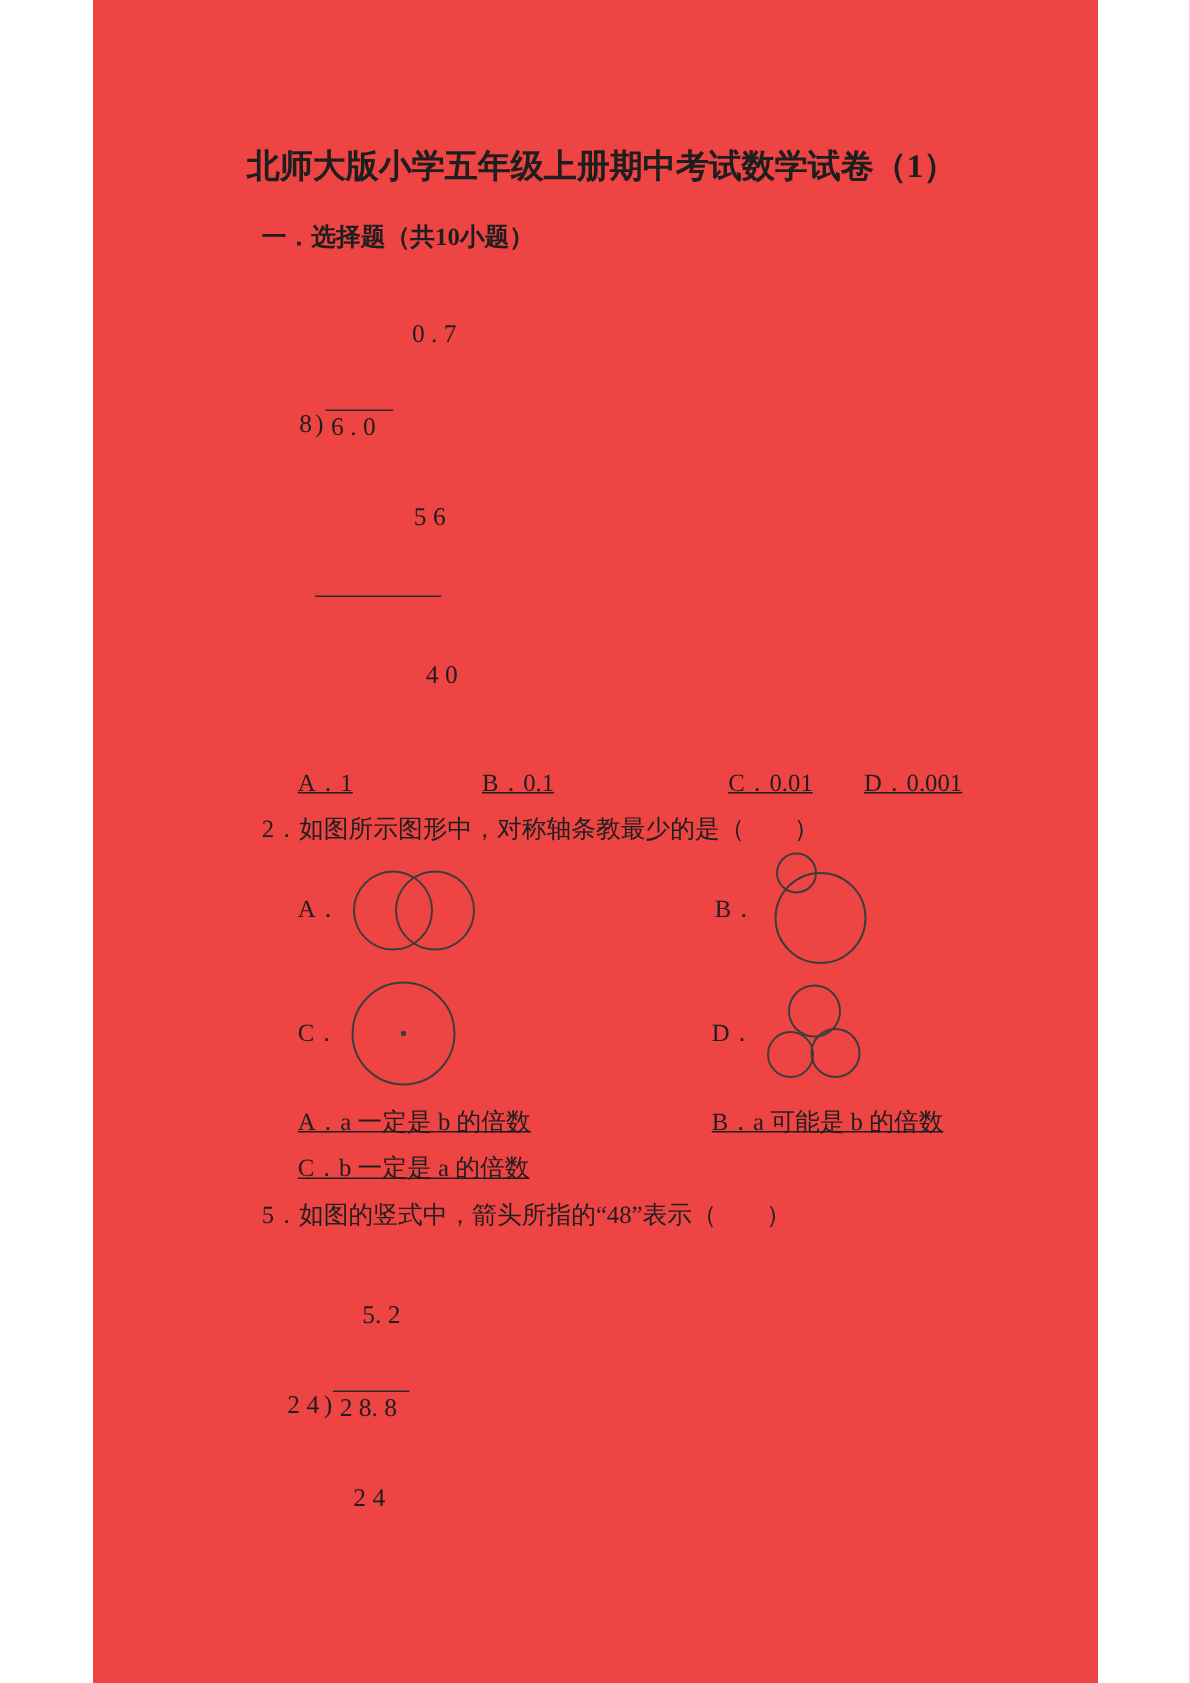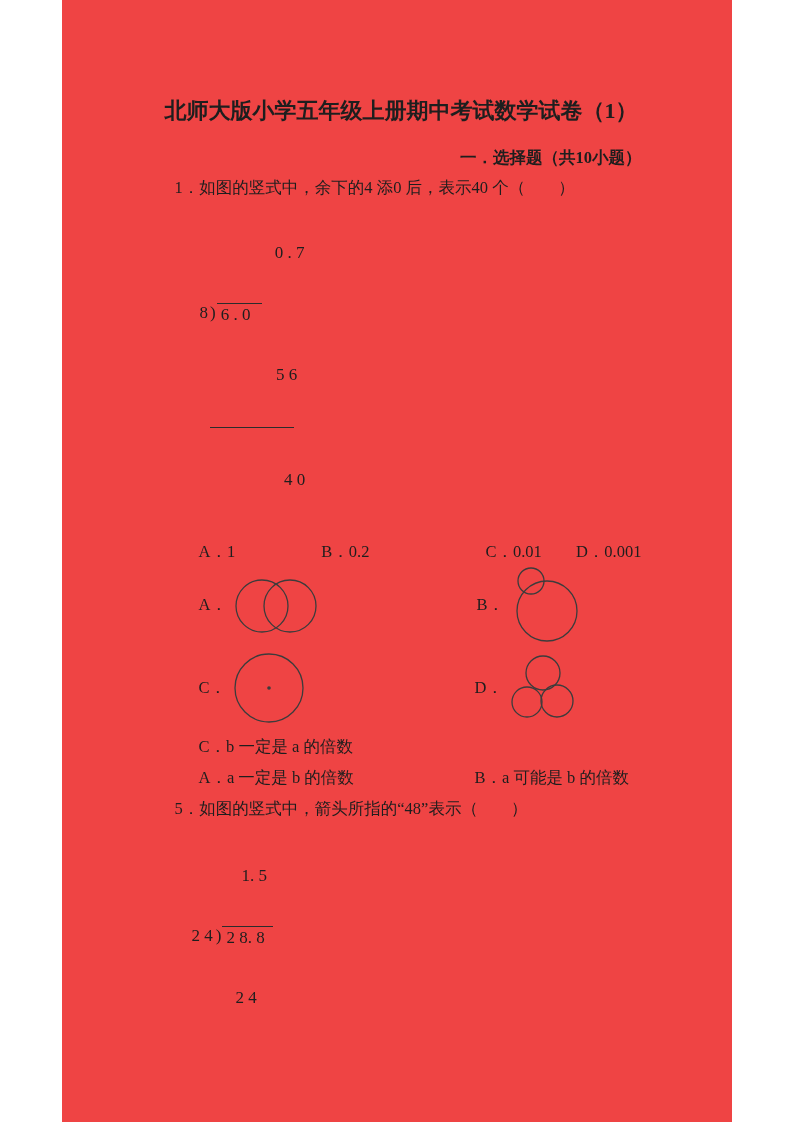--- a/index.html
+++ b/index.html
@@ -22,38 +22,38 @@
     text-align: center;
     font-size: 22px;
     font-weight: bold;
     line-height: 26px;
   }
   .section {
     margin: 24px 0 0 0;
     font-size: 16.5px;
     font-weight: bold;
     line-height: 19px;
-    text-align: right;
   }
   .qtext {
     margin: 12px 0 0 0;
     font-size: 16.5px;
     line-height: 19px;
     white-space: pre-wrap;
   }
   .qtext.tight { margin-top: 11px; }
 
   
   .opt-row {
     display: flex;
     margin-top: 12px;
     padding-left: 24px;
     font-size: 16.5px;
     line-height: 19px;
     white-space: pre;
+    text-decoration: underline;
   }
   .opt-row.four span:nth-child(1) { width: 135px; }
   .opt-row.four span:nth-child(2) { width: 143px; }
   .opt-row.four span:nth-child(3) { width: 137px; text-align: center; }
   .opt-row.two span:nth-child(1) { width: 276px; }
 
   
   .ld {
     margin: 6px 0 0 25px;
     font-size: 17px;
@@ -96,41 +96,41 @@
 </style>
 </head>
 <body>
 
 <div class="page">
 
   <h1 class="title">北师大版小学五年级上册期中考试数学试卷（1）</h1>
 
   <h2 class="section">一．选择题（共10小题）</h2>
 
-  <p class="qtext tight">1．如图的竖式中，余下的4 添0 后，表示40 个（　　）</p>
 
   <div class="ld">
     <div class="quot">0 . 7</div>
     <div class="drow">
       <span class="dvsr">8</span>
       <span class="paren">)</span>
       <span class="dvnd">6 . 0</span>
     </div>
     <div class="sub">5 6</div>
     <div class="hl"></div>
     <div class="rem">4 0</div>
   </div>
 
   <div class="opt-row four">
     <span>A．1</span>
-    <span>B．0.2</span>
+    <span>B．0.1</span>
     <span>C．0.01</span>
     <span>D．0.001</span>
   </div>
 
+  <p class="qtext">2．如图所示图形中，对称轴条教最少的是（　　）</p>
 
   <div class="fig-row fig-row1">
     <span class="flbl">A．</span>
     <svg class="fig" width="90" height="64" viewBox="0 0 90 64">
       <circle cx="31" cy="33" r="26"></circle>
       <circle cx="59" cy="33" r="26"></circle>
     </svg>
     <span class="flbl flbl-b">B．</span>
     <svg class="fig" width="72" height="76" viewBox="0 0 72 76">
       <circle cx="38" cy="44" r="30"></circle>
@@ -146,32 +146,32 @@
     </svg>
     <span class="flbl flbl-d">D．</span>
     <svg class="fig" width="72" height="68" viewBox="0 0 72 68">
       <circle cx="36" cy="19" r="17"></circle>
       <circle cx="20" cy="48" r="15"></circle>
       <circle cx="50" cy="47" r="16"></circle>
     </svg>
   </div>
 
   <div class="opt-row two">
-    <span>C．b 一定是 a 的倍数</span>
+    <span>A．a 一定是 b 的倍数</span>
+    <span>B．a 可能是 b 的倍数</span>
   </div>
   <div class="opt-row two">
-    <span>A．a 一定是 b 的倍数</span>
-    <span>B．a 可能是 b 的倍数</span>
+    <span>C．b 一定是 a 的倍数</span>
   </div>
 
 
   <p class="qtext">5．如图的竖式中，箭头所指的“48”表示（　　）</p>
 
   <div class="ld2">
-    <div class="quot">1. 5</div>
+    <div class="quot">5. 2</div>
     <div class="drow">
       <span class="dvsr">2 4</span>
       <span class="paren">)</span>
       <span class="dvnd">2 8. 8</span>
     </div>
     <div class="sub1">2 4</div>
     
     
     
     

